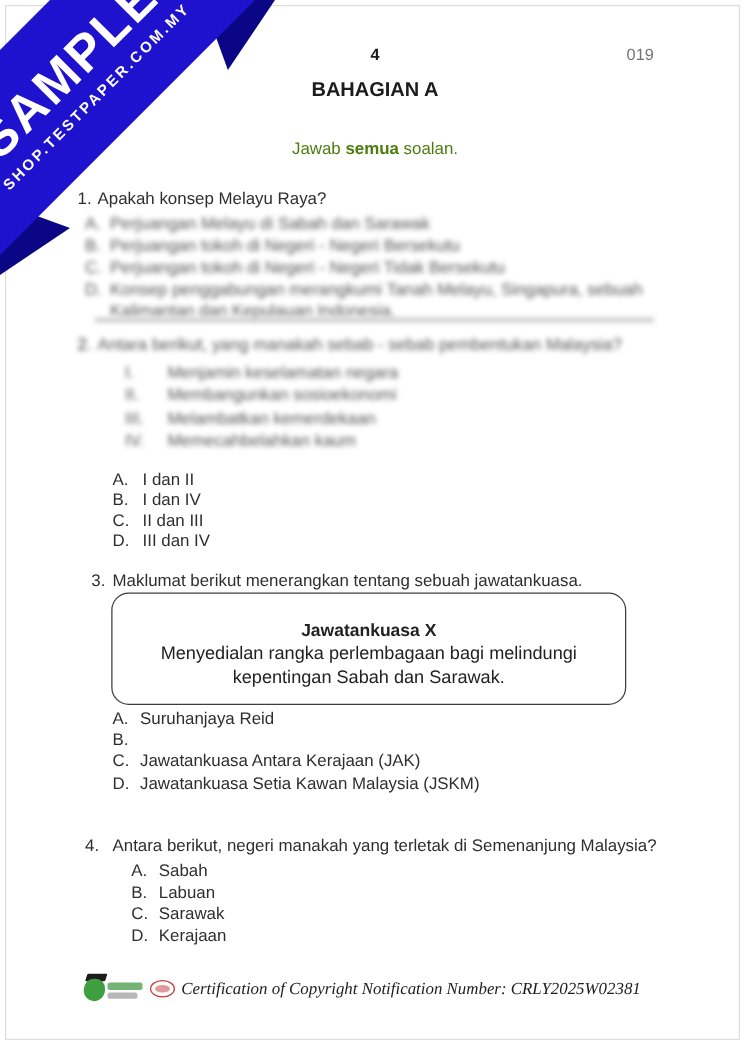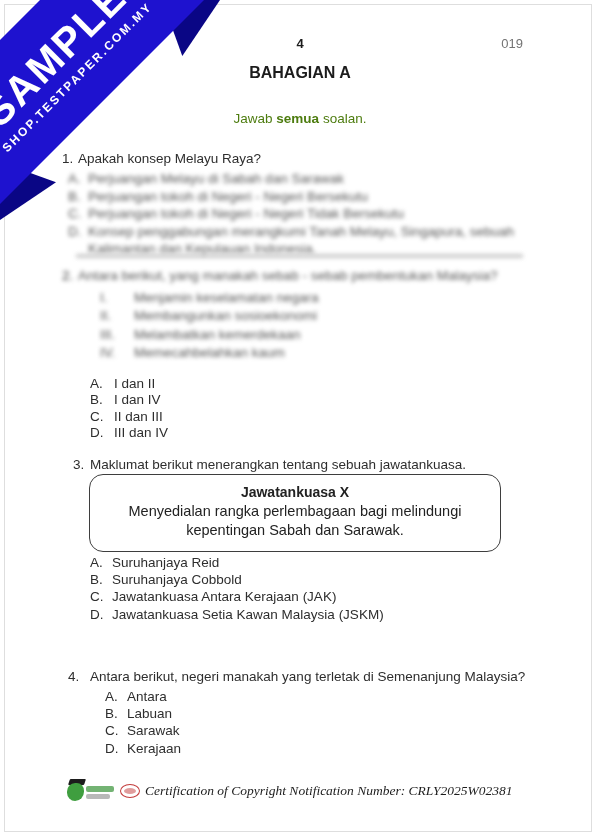--- a/index.html
+++ b/index.html
@@ -65,21 +65,21 @@
   .stmt-num { flex:none; width:34px; }
   #q2 .opts { margin:13px 0 0 28px; }
   #q2 .opt { line-height:16.6px; }
   #q2 .opt-letter { width:24px; }
 
   #q3 { top:457px; left:73px; }
   #q3 .q-num { width:17px; }
   .info-box {
     margin:2px 0 0 16px; width:382px;
     border:1.6px solid #3e3e3e; border-radius:14px;
-    padding:9px 14px 11px; text-align:center; color:#222;
+    padding:21px 14px 11px; text-align:center; color:#222;
   }
   .box-title { font-weight:700; font-size:14px; }
   .box-body { font-size:14.5px; line-height:19px; margin-top:2px;text-align:center; }
   .sub-question { margin:16px 0 0 17px; }
   #q3 .opts { margin:2px 0 0 17px; }
   #q3 .opt { line-height:17.2px; }
   #q3 .opt-letter { width:22px; }
 
   #q4 { top:669px; left:68px; }
   #q4 .q-num { width:22px; }
@@ -195,42 +195,41 @@
     <div class="box-title">Jawatankuasa X</div>
     <div class="box-body">Menyedialan rangka perlembagaan bagi melindungi kepentingan Sabah dan Sarawak.</div>
   </div>
   <div class="opts">
     <div class="opt">
         <span class="opt-letter">A.</span>
         <span>Suruhanjaya Reid</span>
       </div>
     <div class="opt">
         <span class="opt-letter">B.</span>
-        <span>Suruhanjaya Cobbold</span>
       </div>
     <div class="opt">
         <span class="opt-letter">C.</span>
         <span>Jawatankuasa Antara Kerajaan (JAK)</span>
       </div>
     <div class="opt">
         <span class="opt-letter">D.</span>
         <span>Jawatankuasa Setia Kawan Malaysia (JSKM)</span>
       </div>
   </div>
 </div>
 
 <div class="q" id="q4">
   <div class="q-stem">
     <span class="q-num">4.</span>
     <span>Antara berikut, negeri manakah yang terletak di Semenanjung Malaysia?</span>
   </div>
   <div class="opts">
     <div class="opt">
         <span class="opt-letter">A.</span>
-        <span>Antara</span>
+        <span>Sabah</span>
       </div>
     <div class="opt">
         <span class="opt-letter">B.</span>
         <span>Labuan</span>
       </div>
     <div class="opt">
         <span class="opt-letter">C.</span>
         <span>Sarawak</span>
       </div>
     <div class="opt">

